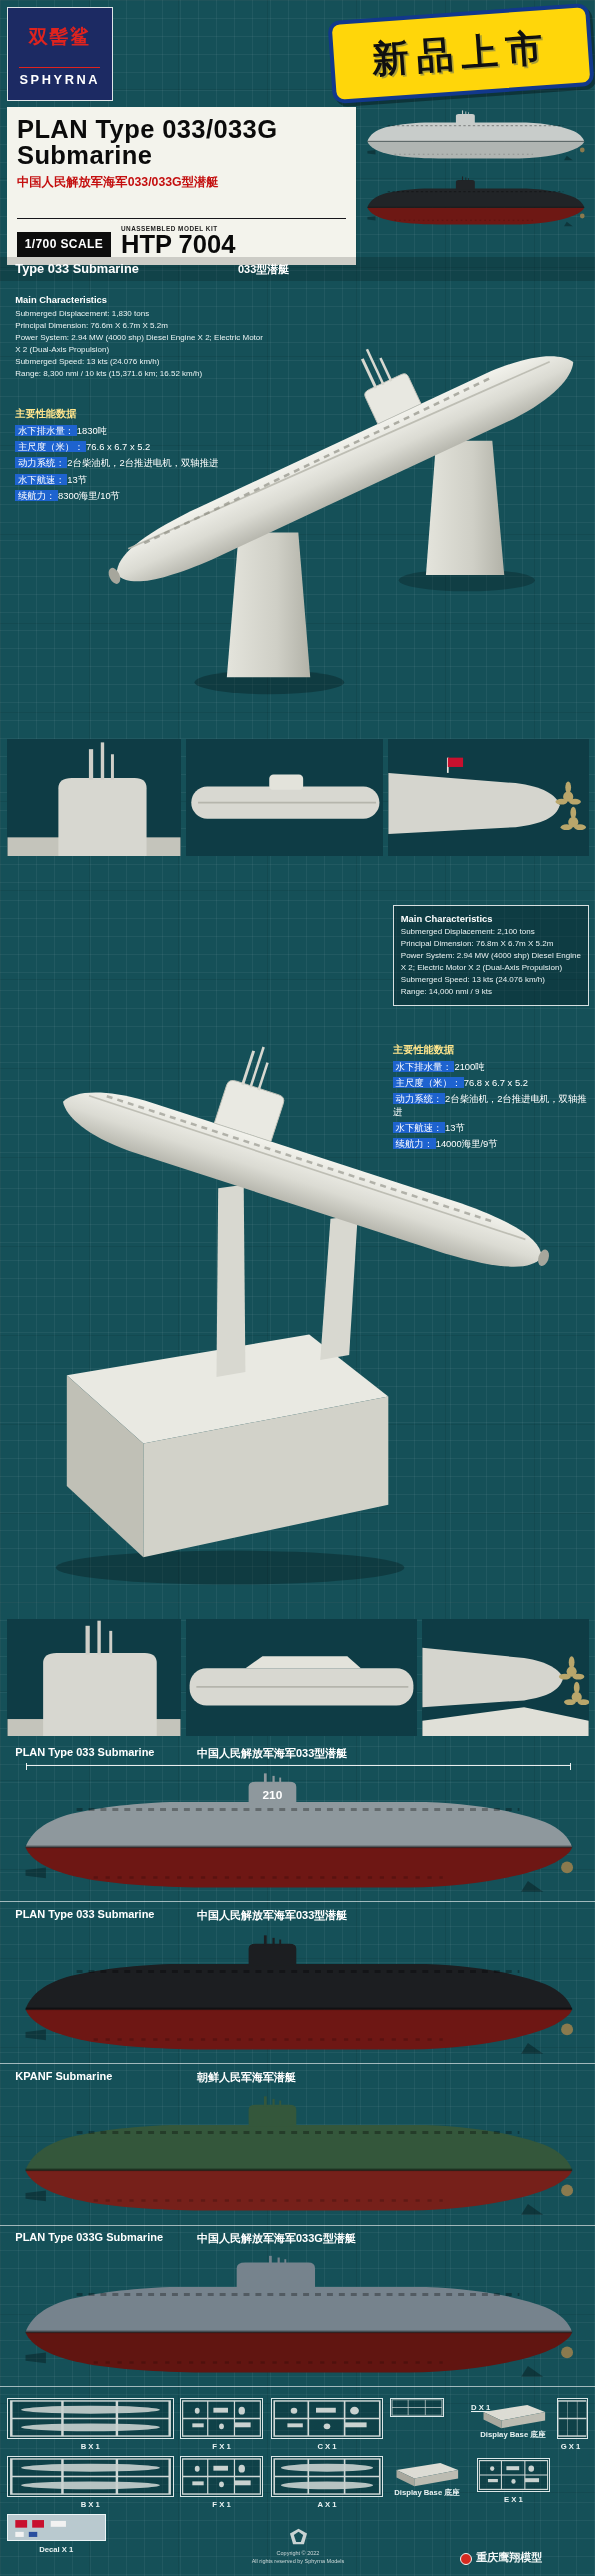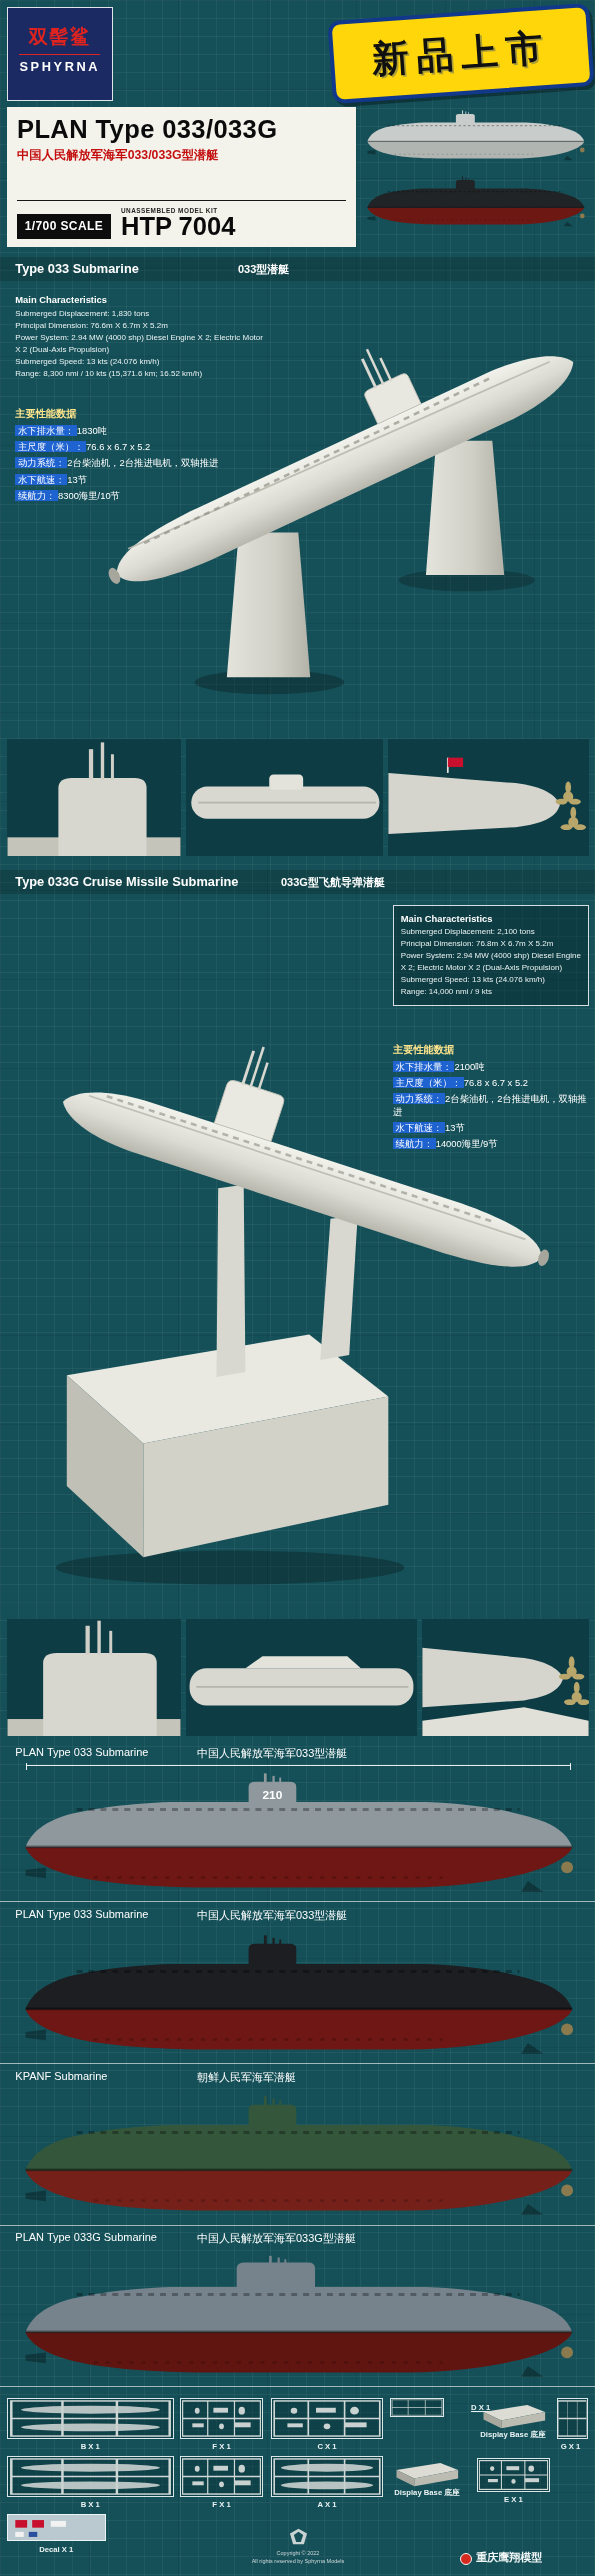--- a/index.html
+++ b/index.html
@@ -9,21 +9,21 @@
     background-image:
       linear-gradient(rgba(255,255,255,0.05) 0.9px, transparent 0.9px),
       linear-gradient(90deg, rgba(255,255,255,0.05) 0.9px, transparent 0.9px),
       linear-gradient(rgba(0,0,0,0.08) 0.9px, transparent 0.9px),
       linear-gradient(90deg, rgba(0,0,0,0.08) 0.9px, transparent 0.9px);
     background-size:18px 18px,18px 18px,89px 89px,89px 89px;}
   .abs{position:absolute;}
   
   .logo{background:#1c2a63;border:1.7px solid #dfe5e8;color:#fff;text-align:center;padding-top:19px;box-sizing:border-box;}
   .logo-cn{color:#e0231e;font-weight:bold;font-size:19px;letter-spacing:1.7px;line-height:1.1;}
-  .logo-en{color:#ffffff;font-weight:bold;font-size:12.8px;letter-spacing:2.6px;margin-top:6px;border-top:1.7px solid #e0231e;display:inline-block;padding-top:4.3px;}
+  .logo-en{color:#ffffff;font-weight:bold;font-size:12.8px;letter-spacing:2.6px;margin-top:19px;border-top:1.7px solid #e0231e;display:inline-block;padding-top:4.3px;}
   .banner{background:#ffd60a;border:4.3px solid #12388c;border-radius:12px;transform:rotate(-4deg);
     display:flex;align-items:center;justify-content:center;box-shadow:2.6px 3.4px 0 rgba(0,0,0,0.35);}
   .banner-text{font-size:37px;font-weight:bold;color:#101010;letter-spacing:7.7px;text-shadow:1.7px 1.7px 0 rgba(18,56,140,0.35);}
   .title-box{background:#f3f3ec;box-sizing:border-box;padding:8.5px 10.2px;}
   .title-en{font-size:25.5px;line-height:1.04;font-weight:bold;color:#0b0b0b;letter-spacing:0.4px;}
   .title-cn{font-size:12.3px;font-weight:bold;color:#c40f0f;margin-top:5.1px;}
   .kit-row{position:absolute;left:10.2px;right:10.2px;bottom:8.5px;border-top:1.7px solid #15151a;padding-top:6px;display:flex;align-items:flex-end;gap:10.2px;}
   .scale-badge{background:#0d0d0d;color:#fff;font-size:12px;font-weight:bold;padding:5.1px 7.7px;letter-spacing:0.4px;}
   .kit-type{font-size:6.4px;font-weight:bold;color:#222;letter-spacing:0.5px;}
   .kit-no{font-size:25.5px;font-weight:bold;color:#0a0a0a;line-height:0.95;}
@@ -32,21 +32,21 @@
   .sec-title{font-size:12.8px;font-weight:bold;color:#fff;}
   .sec-title-cn{font-size:11px;font-weight:bold;color:#fff;}
   .spec-h{font-size:9.4px;font-weight:bold;color:#fff;margin:0 0 2.6px 0;}
   .spec-line{font-size:8px;color:#e9f2f2;line-height:1.5;}
   .cn-h{font-size:10.2px;font-weight:bold;color:#ffe58c;margin:0 0 4.3px 0;}
   .cn-line{font-size:9.4px;color:#fff;margin:3.4px 0;line-height:1.35;}
   .chip{background:#1e63cf;padding:0 2.6px;color:#fff;}
   .spec-box{border:0.9px solid rgba(250,253,253,0.85);background:rgba(6,36,42,0.45);box-sizing:border-box;padding:6.8px;}
   .photo{background:#0e3c45;overflow:hidden;}
   
-  .scheme-name{font-size:11px;font-weight:normal;color:#fff;}
+  .scheme-name{font-size:11px;font-weight:bold;color:#fff;}
   .divider{height:0.9px;background:rgba(255,255,255,0.6);left:0;width:596px;}
   .dim{border-top:0.9px solid rgba(255,255,255,0.9);height:6.8px;}
   .dim::before,.dim::after{content:"";position:absolute;top:-3.4px;width:0.9px;height:7.7px;background:rgba(255,255,255,0.9);}
   .dim::before{left:0;} .dim::after{right:0;}
   .sail-num{font:bold 14px "Liberation Sans",sans-serif;fill:#ffffff;text-anchor:middle;}
   
   .sprue-box{border:0.9px solid rgba(242,250,250,0.9);background:rgba(6,36,42,0.35);box-sizing:border-box;}
   .sprue-label{font-size:7.7px;color:#eaf3f3;text-align:center;font-weight:bold;}
   .decal-box{background:#b9c9cf;border:0.9px solid rgba(242,250,250,0.9);box-sizing:border-box;}
   
@@ -124,22 +124,23 @@
 <div id="page">
 
   <div class="abs" style="left:0;top:0;width:596px;height:255px;">
     <div class="abs logo" style="left:6.8px;top:6.8px;width:106px;height:94px;">
       <div class="logo-cn">双髻鲨</div>
       <div><span class="logo-en">SPHYRNA</span></div>
     </div>
     <div class="abs banner" style="left:330px;top:12px;width:254px;height:75px;">
       <span class="banner-text">新品上市</span>
     </div>
-    <div class="abs title-box" style="left:6.8px;top:107px;width:349px;height:140px;">
+    <div class="abs title-box" style="left:6.8px;top:107px;width:349px;height:158px;">
       <div class="title-en">PLAN Type 033/033G</div>
+      <div class="title-en">Submarine</div>
       <div class="title-cn">中国人民解放军海军033/033G型潜艇</div>
       <div class="kit-row">
         <span class="scale-badge">1/700 SCALE</span>
         <span>
           <div class="kit-type">UNASSEMBLED MODEL KIT</div>
           <div class="kit-no">HTP 7004</div>
         </span>
       </div>
     </div>
     <svg class="abs" style="left:364px;top:109px;" width="223" height="53" viewBox="0 0 660 150" preserveAspectRatio="none">
@@ -223,24 +224,20 @@
           <ellipse cx="204" cy="74" rx="7" ry="3.4"></ellipse>
           <ellipse cx="220" cy="74" rx="7" ry="3.4"></ellipse>
         <circle cx="218" cy="98" r="6"></circle>
           <ellipse cx="218" cy="87" rx="3.4" ry="7"></ellipse>
           <ellipse cx="210" cy="104" rx="7" ry="3.4"></ellipse>
           <ellipse cx="226" cy="104" rx="7" ry="3.4"></ellipse>
       </g>
     </svg>
   </div>
 
-  <div class="abs sec-bar" style="top:870px;">
-    <span class="abs sec-title" style="left:15.3px;top:4.3px;">Type 033G Cruise Missile Submarine</span>
-    <span class="abs sec-title-cn" style="left:281px;top:5.1px;">033G型飞航导弹潜艇</span>
-  </div>
 
   <div class="abs spec-box" style="left:393px;top:905px;width:196px;">
     <div class="spec-h">Main Characteristics</div>
     <div class="spec-line">Submerged Displacement: 2,100 tons</div>
     <div class="spec-line">Principal Dimension: 76.8m X 6.7m X 5.2m</div>
     <div class="spec-line">Power System: 2.94 MW (4000 shp) Diesel Engine X 2; Electric Motor X 2 (Dual-Axis Propulsion)</div>
     <div class="spec-line">Submerged Speed: 13 kts (24.076 km/h)</div>
     <div class="spec-line">Range: 14,000 nmi / 9 kts</div>
   </div>
 

